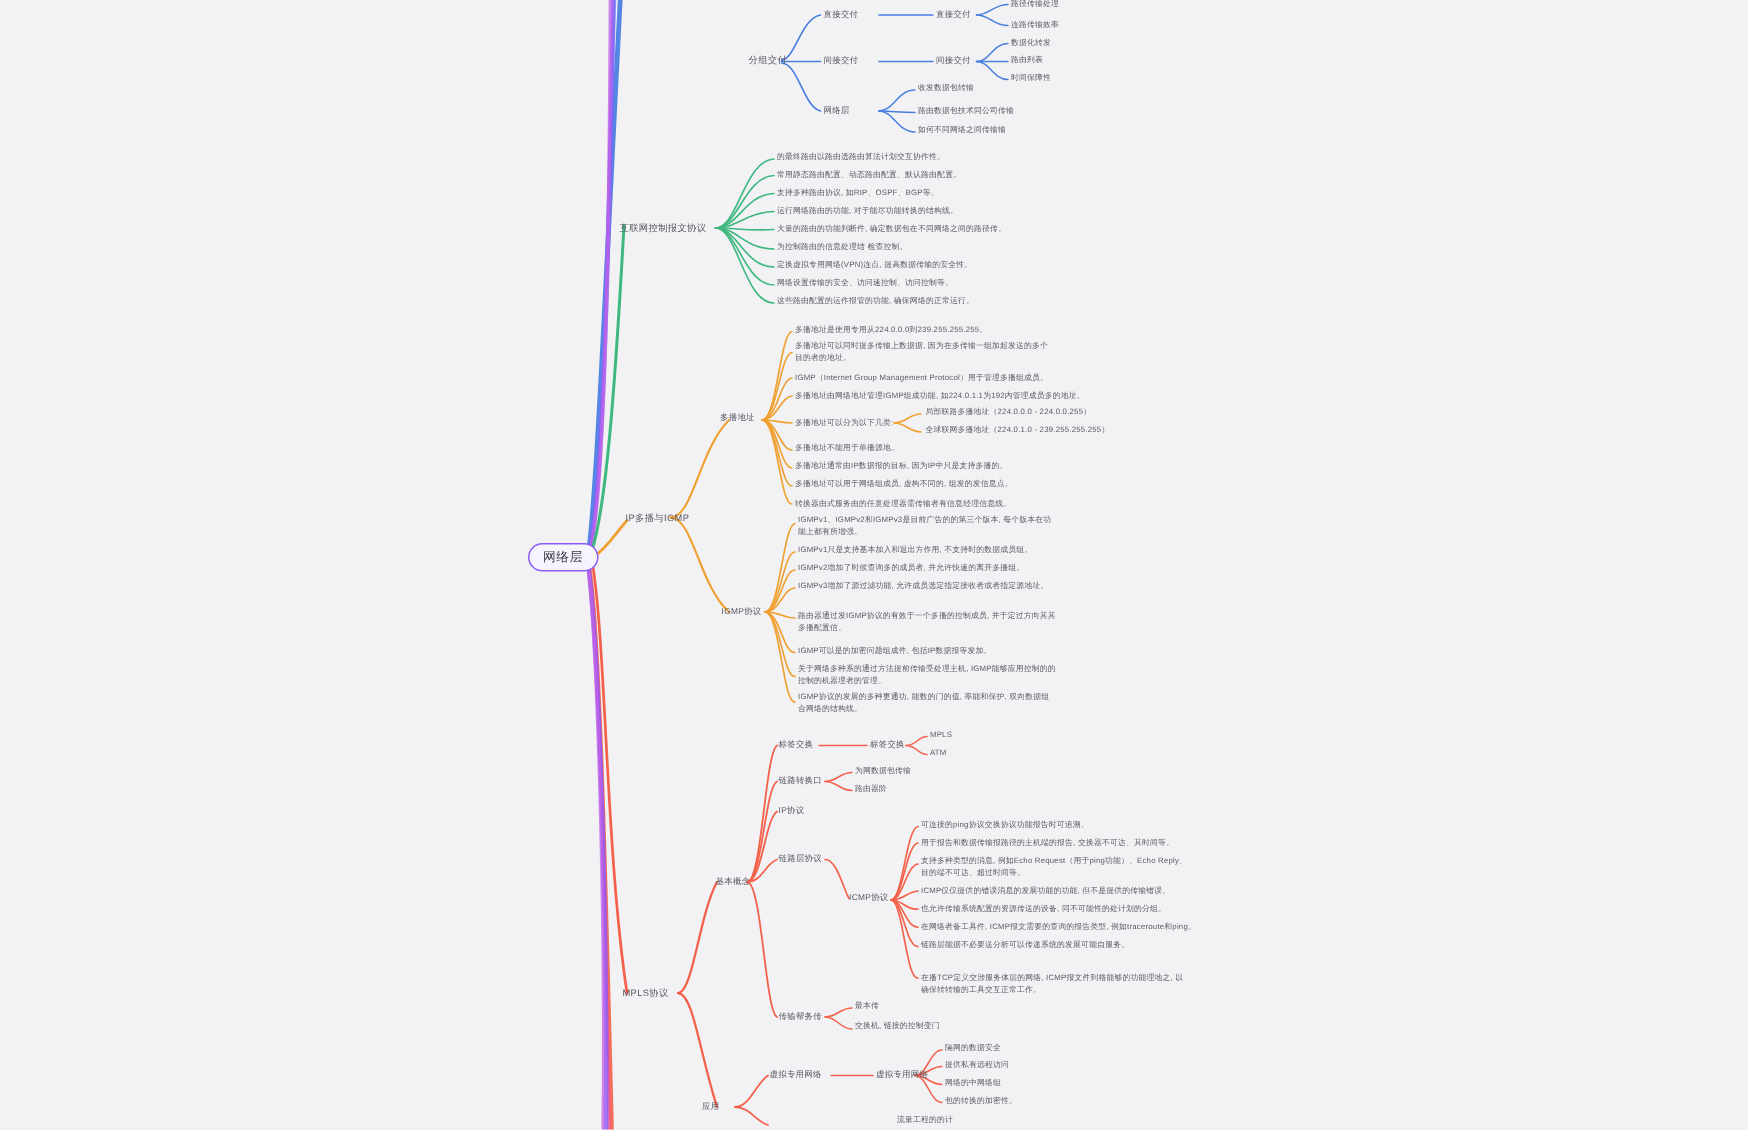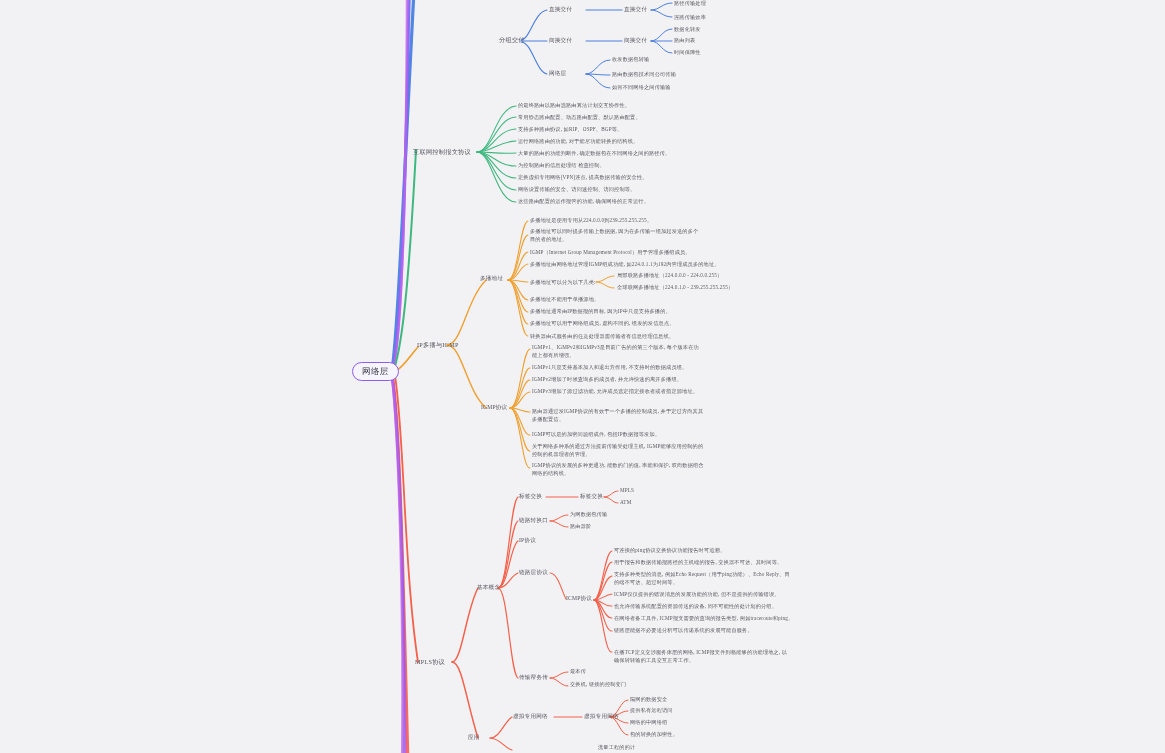--- a/index.html
+++ b/index.html
@@ -2,21 +2,21 @@
 <html><head>
 <meta charset="utf-8">
 <style>
   * { box-sizing: border-box; margin: 0; padding: 0; }
   html, body {
     width: 1165px; height: 753px;
     background: #f2f2f4;
     font-family: "Liberation Sans", "DejaVu Sans", sans-serif;
     overflow: hidden;
   }
-  #canvas { position: relative; width: 1165px; height: 753px; font-family: Liberation Serif, serif; }
+  #canvas { position: relative; width: 1165px; height: 753px; }
   #wires { position: absolute; left: 0; top: 0; width: 1165px; height: 753px; pointer-events: none; }
 
   .node { position: absolute; white-space: nowrap; color: #4a4a52; }
 
   
   .root {
     border: 1.4px solid #8b5cf6;
     border-radius: 11px;
     background: #f6f4fd;
     color: #3a3a46;

